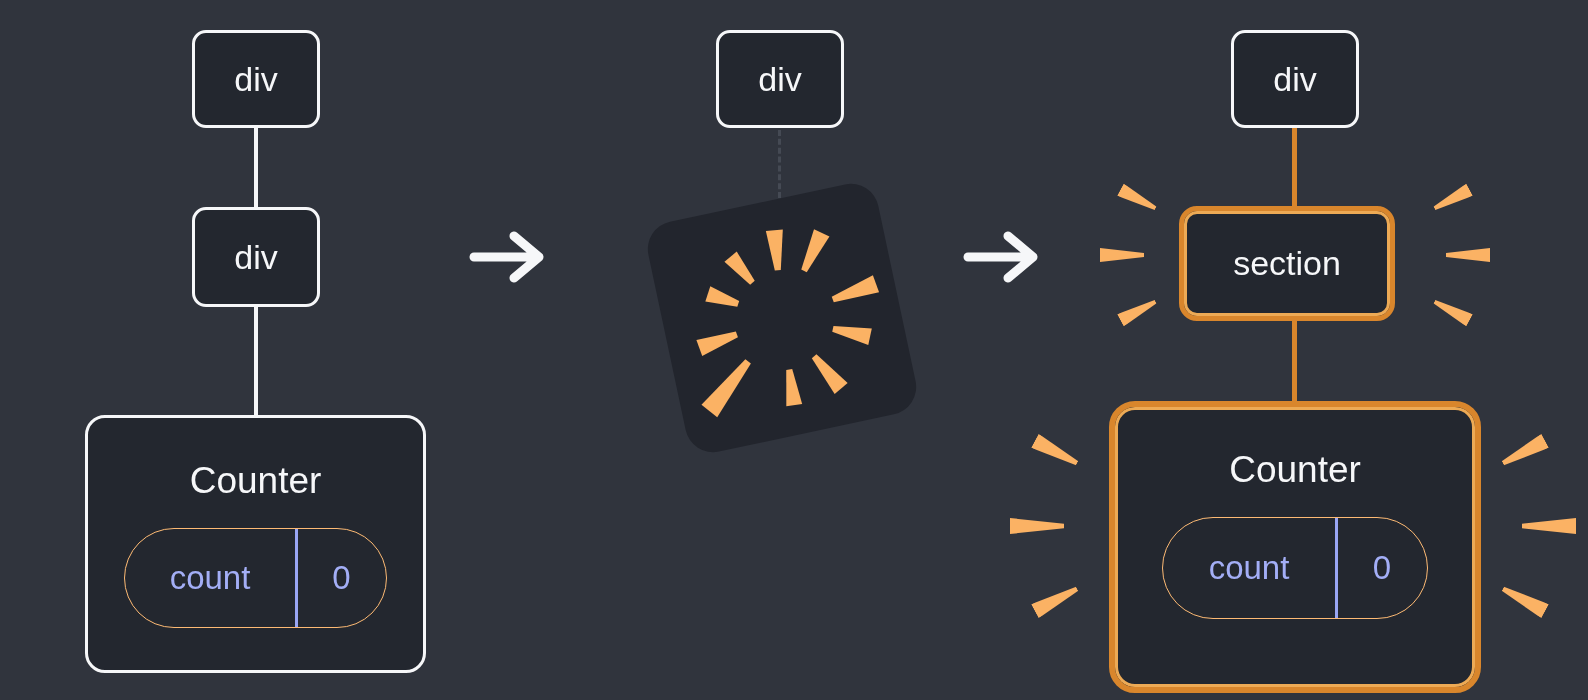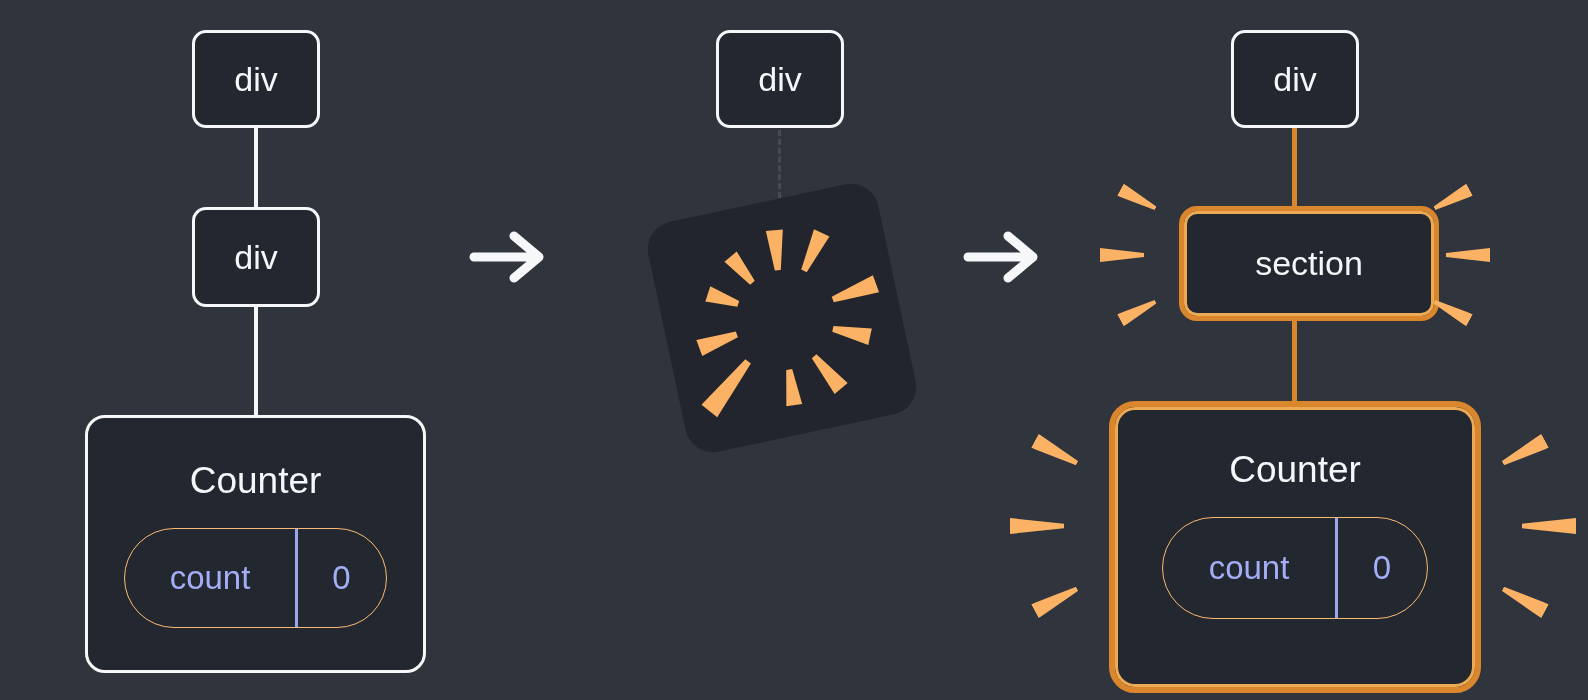--- a/index.html
+++ b/index.html
@@ -139,21 +139,21 @@
 
   
   <div class="group">
     <div class="edge orange" style="left:1292px; top:126px; height:84px;"></div>
     <div class="edge orange" style="left:1292px; top:318px; height:88px;"></div>
 
     <div class="node" style="left:1231px; top:30px; width:128px; height:98px;">
       <span>div</span>
     </div>
 
-    <div class="node hl-node" style="left:1179px; top:206px; width:260px; height:115px;">
+    <div class="node hl-node" style="left:1179px; top:206px; width:216px; height:115px;">
       <span>section</span>
     </div>
 
     
     <div class="spark" style="left:1118px; top:192px; width:40px; height:14px; transform:rotate(208deg);"></div>
     <div class="spark" style="left:1100px; top:248px; width:44px; height:14px; transform:rotate(180deg);"></div>
     <div class="spark" style="left:1118px; top:304px; width:40px; height:14px; transform:rotate(152deg);"></div>
     <div class="spark" style="left:1432px; top:192px; width:40px; height:14px; transform:rotate(-28deg);"></div>
     <div class="spark" style="left:1446px; top:248px; width:44px; height:14px; transform:rotate(0deg);"></div>
     <div class="spark" style="left:1432px; top:304px; width:40px; height:14px; transform:rotate(28deg);"></div>

